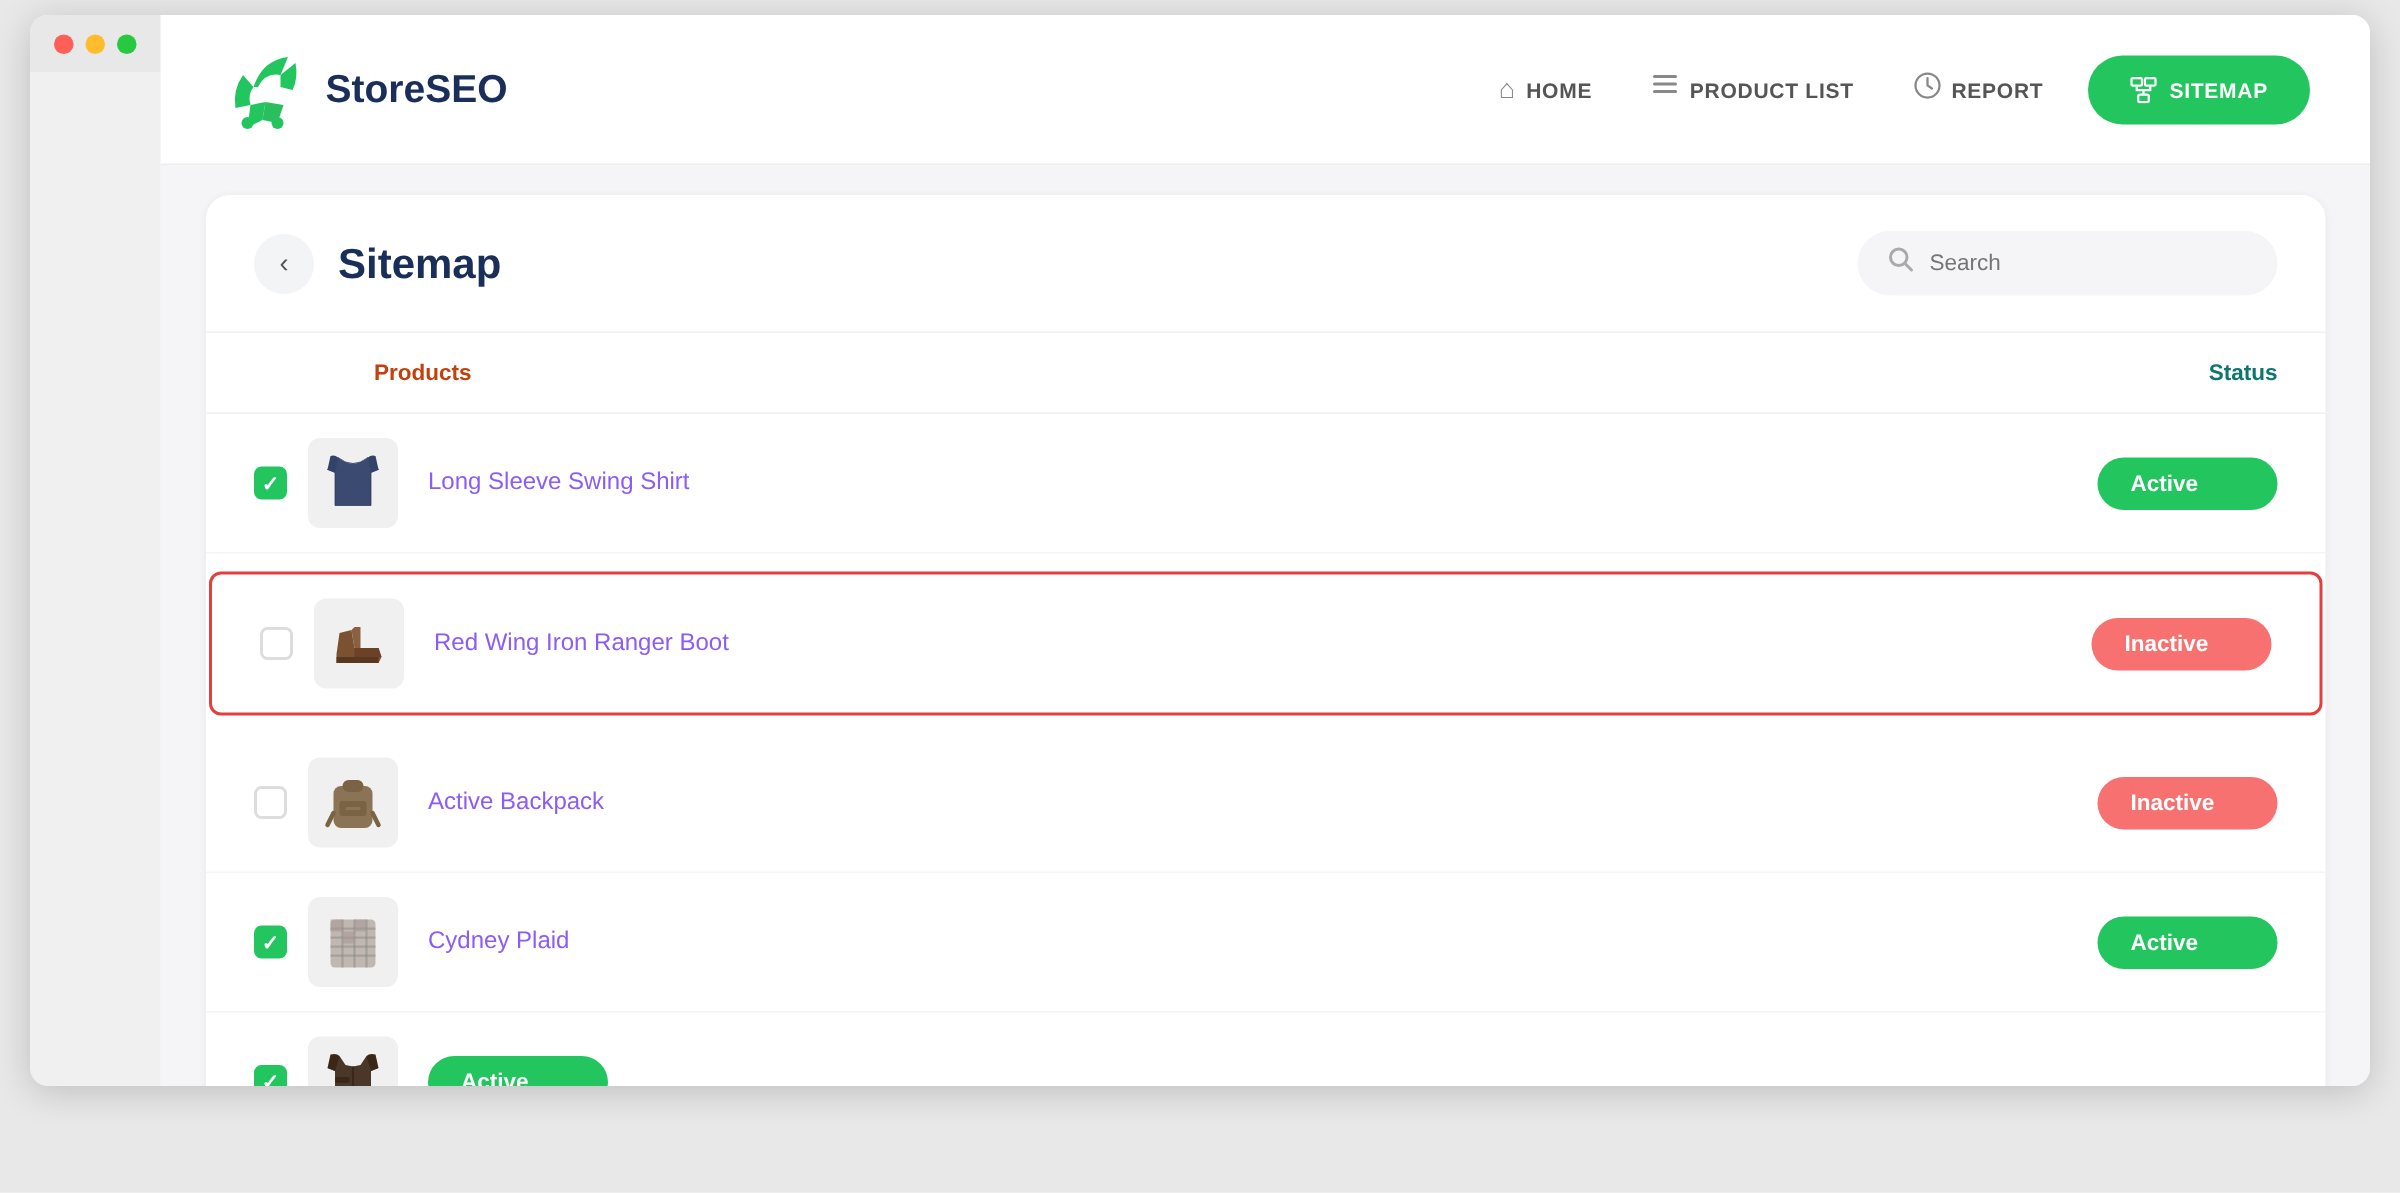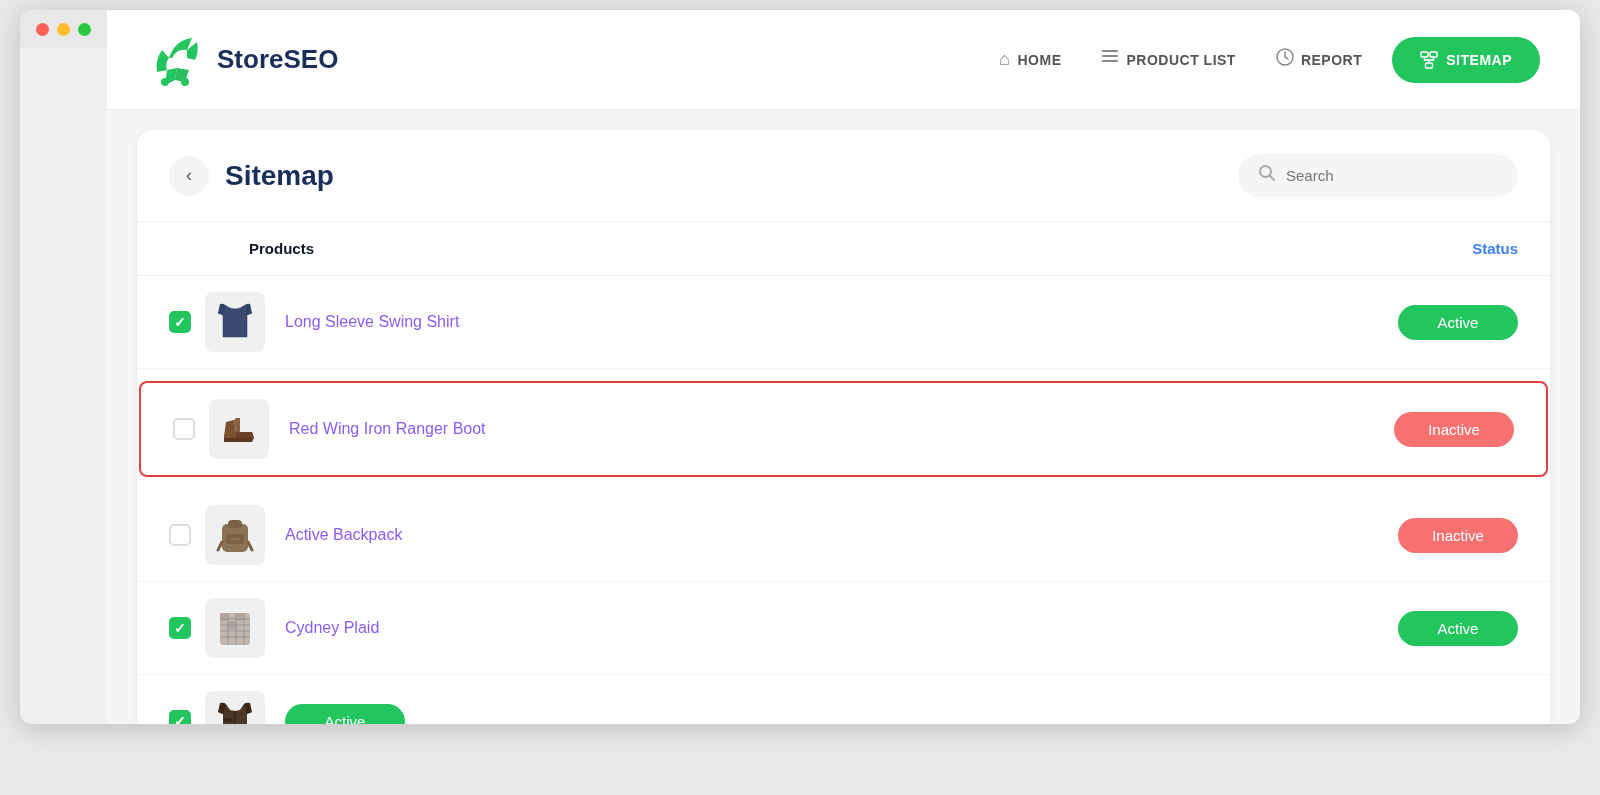--- a/index.html
+++ b/index.html
@@ -192,28 +192,28 @@
       display: flex;
       align-items: center;
       padding: 18px 32px;
       border-bottom: 1px solid #f0f0f0;
     }
 
     .col-products {
       flex: 1;
       font-size: 15px;
       font-weight: 600;
-      color: #0f172a;
+      color: #c2410c;
       padding-left: 80px;
     }
 
     .col-status {
       font-size: 15px;
       font-weight: 600;
-      color: #3b82f6;
+      color: #0f766e;
       width: 140px;
       text-align: right;
     }
 
     
     .table-row {
       display: flex;
       align-items: center;
       padding: 16px 32px;
       border-bottom: 1px solid #f5f5f7;
@@ -268,24 +268,23 @@
       flex: 1;
       font-size: 16px;
       font-weight: 500;
       color: #8b5cf6;
     }
 
     .status-badge {
       border-radius: 30px;
       padding: 9px 22px;
       font-size: 15px;
-      font-weight: 400;
+      font-weight: 700;
       color: #fff;
       width: 120px;
-      text-align: center;
       flex-shrink: 0;
     }
 
     .status-active { background: #22c55e; }
     .status-inactive { background: #f87171; }
   </style>
 </head>
 <body>
 
 <div class="window">

